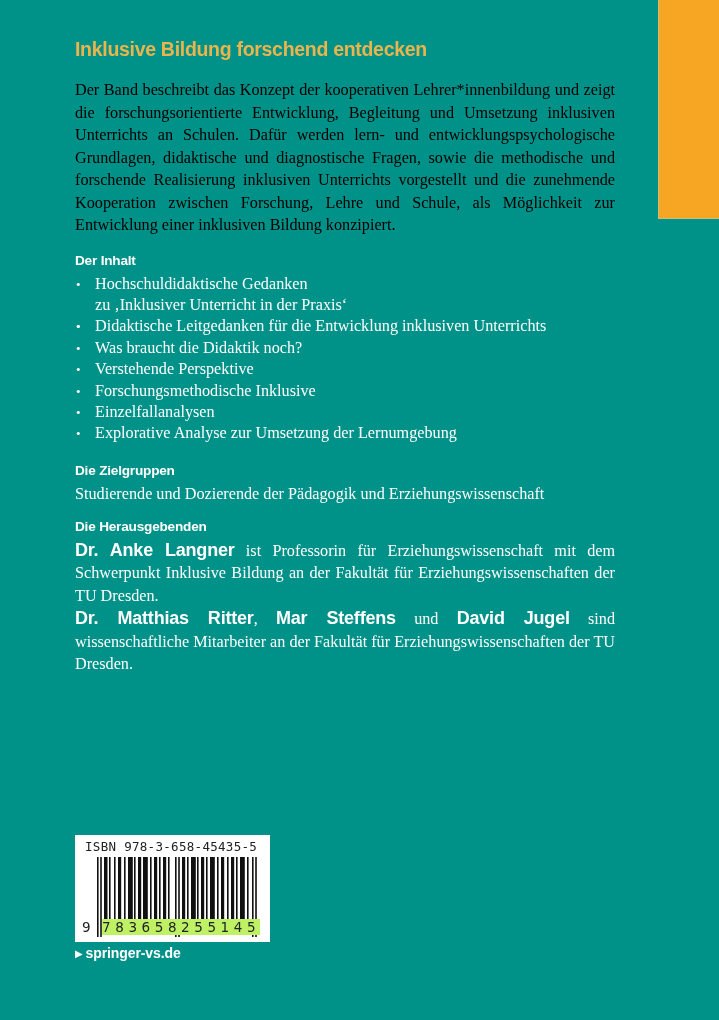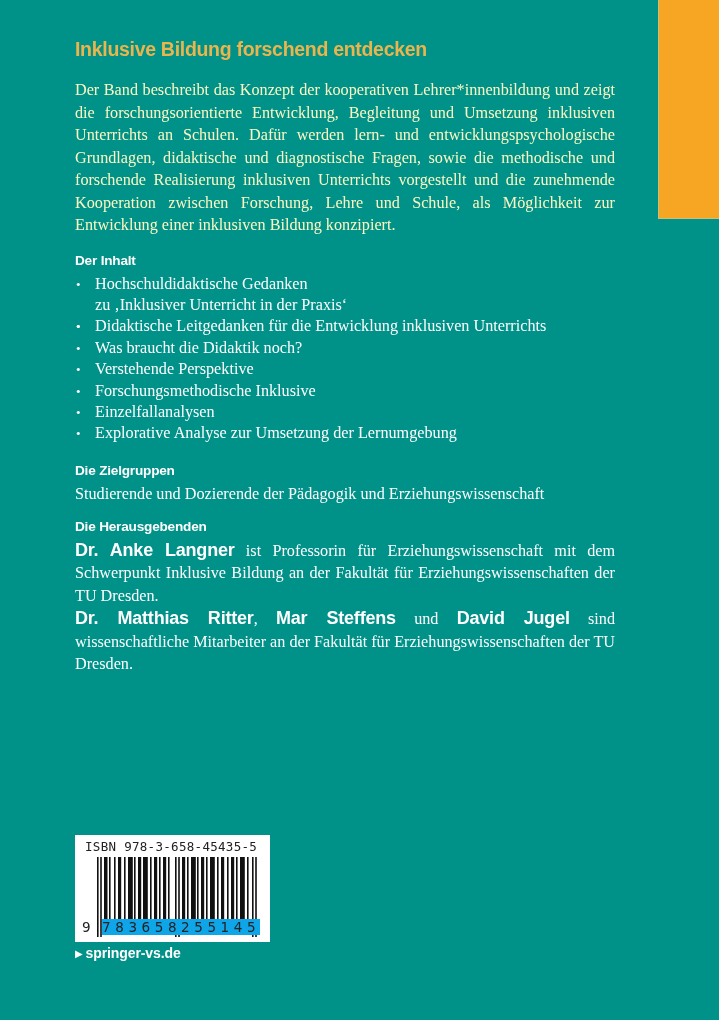--- a/index.html
+++ b/index.html
@@ -16,21 +16,21 @@
     border-bottom: 1px solid #c8c07a;
   }
   .content { position: absolute; left: 75px; top: 36px; width: 540px; }
   .title {
     font-family: Liberation Sans, sans-serif;
     font-weight: bold; color: #eab54c; font-size: 19.5px;
     letter-spacing: -0.3px; margin: 0; line-height: 26px;
   }
   .intro {
     margin: 17px 0 0 0; font-size: 16.2px; line-height: 22.5px;
-    text-align: justify; color: #fef9c3;
+    text-align: justify; color: #000000;
   }
   .section-head {
     font-family: "Liberation Sans", "DejaVu Sans", sans-serif;
     font-weight: bold; font-size: 13.6px; color: #ffffff;
     letter-spacing: -0.2px;
   }
   .inhalt-head { margin-top: 14px; line-height: 20px; }
   ul.toc { list-style: none; margin: 3px 0 0 0; padding: 0; }
   ul.toc li { position: relative; padding-left: 20px; font-size: 16.2px; line-height: 21.4px; }
   ul.toc li .bullet { position: absolute; left: 1px; top: 0; font-size: 13px; }
@@ -43,21 +43,21 @@
   .barcode-box {
     position: absolute; left: 75px; top: 835px; width: 195px; height: 107px;
     background: #ffffff; color: #111;
   }
   .isbn-text {
     position: absolute; left: 10px; top: 4px;
     font-family: "DejaVu Sans Mono", "Liberation Mono", monospace;
     font-size: 12.5px; letter-spacing: 0.3px; color: #222;
   }
   .bars { position: absolute; left: 22px; top: 22px; width: 164px; height: 80px; }
-  .digits-g1, .digits-g2 { position: absolute; top: 84px; background: #0ea5e9; font-family: "DejaVu Sans", sans-serif; font-size: 13.5px; color:#222; letter-spacing: 4.6px; }
+  .digits-g1, .digits-g2 { position: absolute; top: 84px; background: #bef264; font-family: "DejaVu Sans", sans-serif; font-size: 13.5px; color:#222; letter-spacing: 4.6px; }
   .first-digit { position: absolute; left: 7px; top: 84px; font-family: "DejaVu Sans", sans-serif; font-size: 13.5px; color:#222; }
   .website {
     position: absolute; left: 75px; top: 945px;
     font-family: "Liberation Sans", "DejaVu Sans", sans-serif; font-weight: bold;
     font-size: 14px; color: #ffffff; letter-spacing: -0.1px;
   }
   .website .arrow { font-size: 10px; margin-right: 3px; vertical-align: 1px; }
 </style>
 </head>
 <body>

